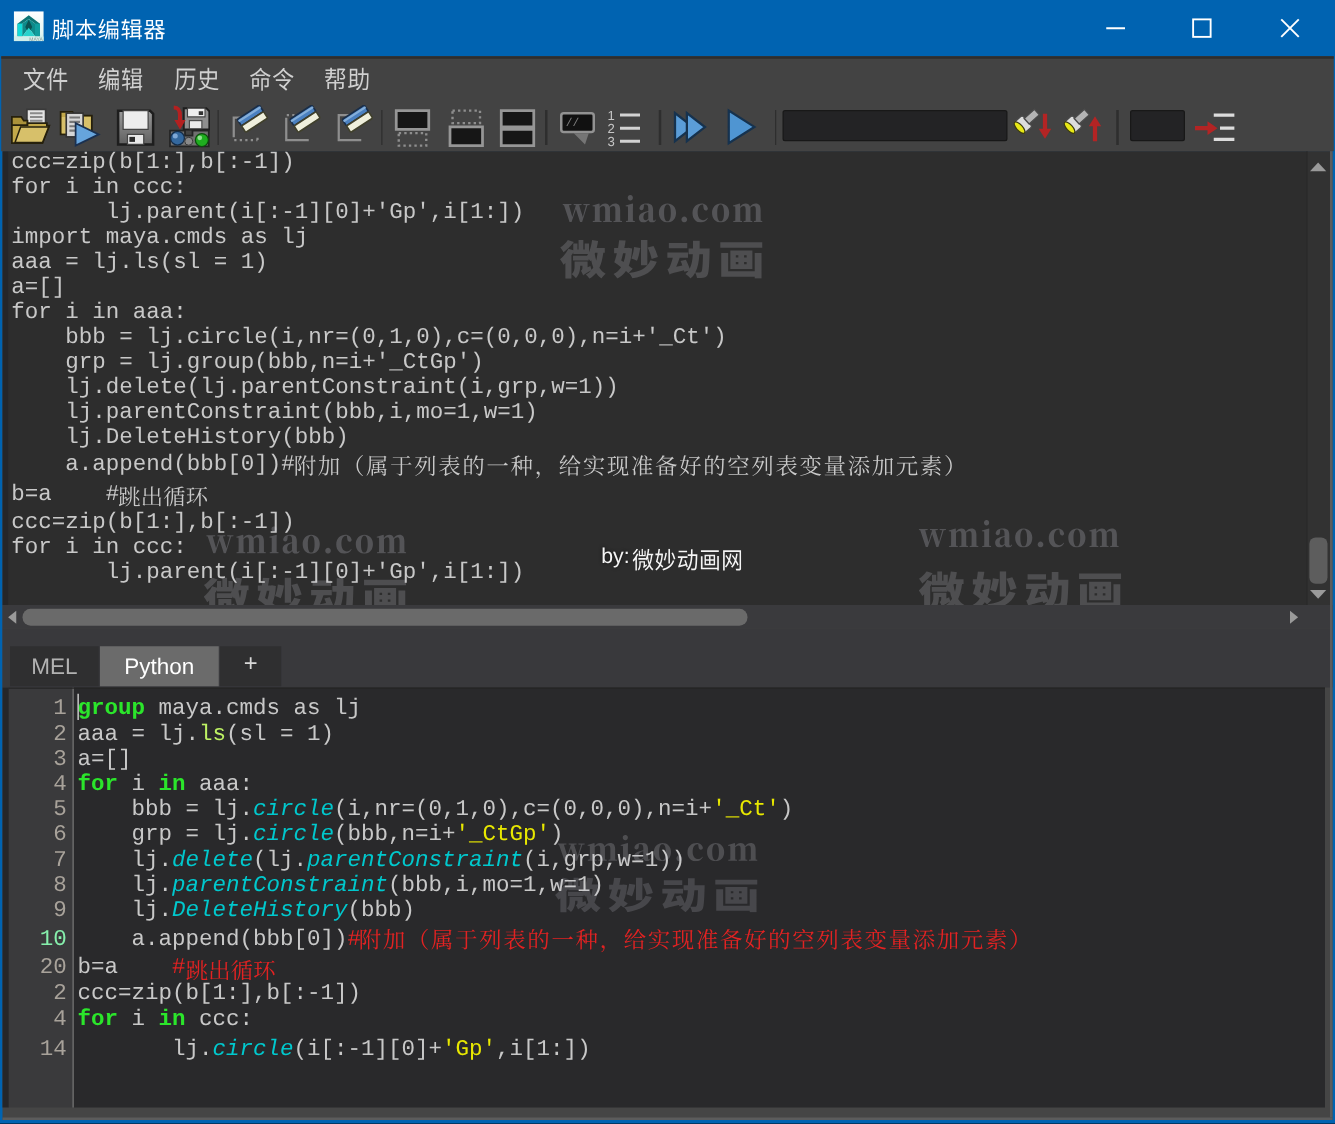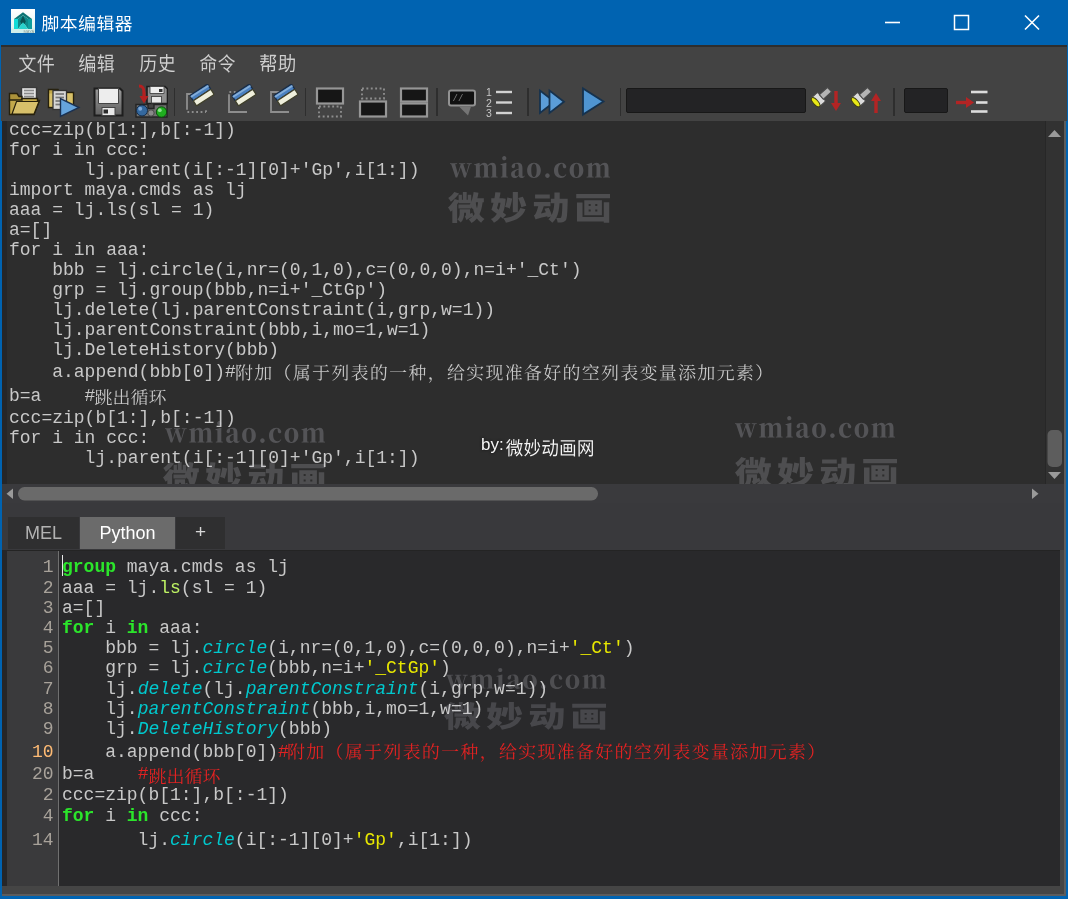--- a/index.html
+++ b/index.html
@@ -341,21 +341,21 @@
 <div style="position:absolute;left:7px;top:550px;width:1053px;height:336px;overflow:hidden;z-index:5">
 <div class="ml" style="left:0px;top:7.4px;height:20px;line-height:20px;width:100%"><span style="position:absolute;left:0;width:46.5px;text-align:right;color:#a8a29a;display:inline-block">1</span><span style="position:absolute;left:55px;color:#c8c8c8"><span style="color:#2be52b;font-weight:bold">group</span> maya.cmds as lj</span></div>
 <div class="ml" style="left:0px;top:27.6px;height:20px;line-height:20px;width:100%"><span style="position:absolute;left:0;width:46.5px;text-align:right;color:#a8a29a;display:inline-block">2</span><span style="position:absolute;left:55px;color:#c8c8c8">aaa = lj.<span style="color:#bef264;">ls</span>(sl = 1)</span></div>
 <div class="ml" style="left:0px;top:47.8px;height:20px;line-height:20px;width:100%"><span style="position:absolute;left:0;width:46.5px;text-align:right;color:#a8a29a;display:inline-block">3</span><span style="position:absolute;left:55px;color:#c8c8c8">a=[]</span></div>
 <div class="ml" style="left:0px;top:68.0px;height:20px;line-height:20px;width:100%"><span style="position:absolute;left:0;width:46.5px;text-align:right;color:#a8a29a;display:inline-block">4</span><span style="position:absolute;left:55px;color:#c8c8c8"><span style="color:#2be52b;font-weight:bold">for</span> i <span style="color:#2be52b;font-weight:bold">in</span> aaa:</span></div>
 <div class="ml" style="left:0px;top:88.2px;height:20px;line-height:20px;width:100%"><span style="position:absolute;left:0;width:46.5px;text-align:right;color:#a8a29a;display:inline-block">5</span><span style="position:absolute;left:55px;color:#c8c8c8">    bbb = lj.<span style="color:#00c8cd;font-style:italic">circle</span>(i,nr=(0,1,0),c=(0,0,0),n=i+<span style="color:#e8e800">'_Ct'</span>)</span></div>
 <div class="ml" style="left:0px;top:108.4px;height:20px;line-height:20px;width:100%"><span style="position:absolute;left:0;width:46.5px;text-align:right;color:#a8a29a;display:inline-block">6</span><span style="position:absolute;left:55px;color:#c8c8c8">    grp = lj.<span style="color:#00c8cd;font-style:italic">circle</span>(bbb,n=i+<span style="color:#e8e800">'_CtGp'</span>)</span></div>
 <div class="ml" style="left:0px;top:128.6px;height:20px;line-height:20px;width:100%"><span style="position:absolute;left:0;width:46.5px;text-align:right;color:#a8a29a;display:inline-block">7</span><span style="position:absolute;left:55px;color:#c8c8c8">    lj.<span style="color:#00c8cd;font-style:italic">delete</span>(lj.<span style="color:#00c8cd;font-style:italic">parentConstraint</span>(i,grp,w=1))</span></div>
 <div class="ml" style="left:0px;top:148.8px;height:20px;line-height:20px;width:100%"><span style="position:absolute;left:0;width:46.5px;text-align:right;color:#a8a29a;display:inline-block">8</span><span style="position:absolute;left:55px;color:#c8c8c8">    lj.<span style="color:#00c8cd;font-style:italic">parentConstraint</span>(bbb,i,mo=1,w=1)</span></div>
 <div class="ml" style="left:0px;top:169.0px;height:20px;line-height:20px;width:100%"><span style="position:absolute;left:0;width:46.5px;text-align:right;color:#a8a29a;display:inline-block">9</span><span style="position:absolute;left:55px;color:#c8c8c8">    lj.<span style="color:#00c8cd;font-style:italic">DeleteHistory</span>(bbb)</span></div>
-<div class="ml" style="left:0px;top:191.0px;height:22px;line-height:22px;width:100%"><span style="position:absolute;left:0;width:46.5px;text-align:right;color:#fdba74;display:inline-block">10</span><span style="position:absolute;left:55px;color:#c8c8c8">    a.append(bbb[0])<span style="color:#e22222">#</span></span></div>
+<div class="ml" style="left:0px;top:191.0px;height:22px;line-height:22px;width:100%"><span style="position:absolute;left:0;width:46.5px;text-align:right;color:#86efac;display:inline-block">10</span><span style="position:absolute;left:55px;color:#c8c8c8">    a.append(bbb[0])<span style="color:#e22222">#</span></span></div>
 <div class="ml" style="left:0px;top:213.0px;height:22px;line-height:22px;width:100%"><span style="position:absolute;left:0;width:46.5px;text-align:right;color:#a8a29a;display:inline-block">20</span><span style="position:absolute;left:55px;color:#c8c8c8">b=a    <span style="color:#e22222">#</span></span></div>
 <div class="ml" style="left:0px;top:234.5px;height:20px;line-height:20px;width:100%"><span style="position:absolute;left:0;width:46.5px;text-align:right;color:#a8a29a;display:inline-block">2</span><span style="position:absolute;left:55px;color:#c8c8c8">ccc=zip(b[1:],b[:-1])</span></div>
 <div class="ml" style="left:0px;top:255.5px;height:20px;line-height:20px;width:100%"><span style="position:absolute;left:0;width:46.5px;text-align:right;color:#a8a29a;display:inline-block">4</span><span style="position:absolute;left:55px;color:#c8c8c8"><span style="color:#2be52b;font-weight:bold">for</span> i <span style="color:#2be52b;font-weight:bold">in</span> ccc:</span></div>
 <div class="ml" style="left:0px;top:280px;height:20px;line-height:20px;width:100%"><span style="position:absolute;left:0;width:46.5px;text-align:right;color:#a8a29a;display:inline-block">14</span><span style="position:absolute;left:55px;color:#c8c8c8">       lj.<span style="color:#00c8cd;font-style:italic">circle</span>(i[:-1][0]+<span style="color:#e8e800">'Gp'</span>,i[1:])</span></div>
 <div style="position:absolute;left:281px;top:193.3px;z-index:6;line-height:0"><svg width="525.9" height="18.8" viewBox="0 0 525.94 18.83" fill="#e22222" opacity="1.0" style="">
           <path transform="translate(-1.44,15.30) scale(0.018000,-0.018000)" d="M553 453 541 446C579 393 628 308 637 244C701 189 758 330 553 453ZM521 590 529 561H779V33C779 18 774 12 755 12C735 12 633 20 633 20V4C678 -2 703 -11 718 -24C731 -36 737 -56 739 -78C834 -68 842 -31 842 25V561H953C966 561 975 566 978 576C952 605 908 646 908 646L869 590H842V784C867 787 877 797 880 812L779 823V590ZM485 836C458 711 395 530 309 411L322 400C354 431 384 467 410 505V-76H421C446 -76 470 -58 471 -52V511C489 514 498 520 502 529L440 552C489 633 526 718 550 786C576 784 584 791 588 802ZM80 786V-80H90C121 -80 142 -62 142 -57V757H258C236 679 201 565 178 505C242 431 264 358 264 288C264 250 256 230 239 221C233 216 226 215 215 215C202 215 169 215 149 215V200C170 197 188 191 196 184C203 175 207 154 207 133C300 137 332 181 331 273C331 349 297 432 203 508C244 566 301 679 332 739C355 740 369 742 377 751L298 828L255 786H154L80 818Z"></path>
           <path transform="translate(17.86,15.30) scale(0.018000,-0.018000)" d="M591 668V-54H603C632 -54 655 -37 655 -29V44H840V-41H849C873 -41 904 -23 905 -16V624C927 628 945 636 952 645L867 712L829 668H660L591 701ZM840 73H655V638H840ZM217 835C217 766 217 695 215 622H51L60 592H215C206 363 172 128 27 -61L43 -76C229 111 270 360 280 592H424C417 276 402 73 365 38C355 28 347 25 327 25C305 25 238 32 197 36L196 18C235 12 274 1 289 -10C301 -21 305 -39 305 -60C349 -60 389 -46 417 -14C462 39 482 239 490 583C511 586 524 591 531 600L453 665L415 622H282C284 682 284 740 285 796C310 800 318 810 321 824Z"></path>
           <path transform="translate(37.16,15.30) scale(0.018000,-0.018000)" d="M937 828 920 848C785 762 651 621 651 380C651 139 785 -2 920 -88L937 -68C821 26 717 170 717 380C717 590 821 734 937 828Z"></path>
           <path transform="translate(56.46,15.30) scale(0.018000,-0.018000)" d="M811 754V637H218V754ZM154 782V520C154 320 139 108 25 -62L40 -73C204 95 218 337 218 521V608H811V566H821C842 566 874 580 875 586V742C894 745 910 754 917 761L837 821L801 782H231L154 816ZM744 587C637 562 441 533 285 522L289 502C365 502 447 505 525 510V437H367L299 468V246H308C333 246 361 260 361 265V290H525V211H317L249 242V-77H259C285 -77 312 -63 312 -57V182H525V100C447 97 381 95 342 96L374 20C384 22 392 28 398 40C532 58 634 74 711 88C725 68 735 48 739 30C792 -10 837 102 663 161L652 153C667 141 682 125 696 107L587 102V182H818V10C818 -2 813 -8 797 -8C777 -8 695 -2 695 -2V-18C733 -22 754 -30 766 -39C778 -48 783 -64 785 -81C870 -73 880 -43 880 4V169C900 172 916 182 922 189L839 249L808 211H587V290H756V258H765C786 258 818 271 819 277V400C836 403 850 411 856 418L781 474L747 437H587V514C650 519 709 525 758 531C779 521 795 520 805 528ZM525 319H361V409H525ZM587 319V409H756V319Z"></path>
           <path transform="translate(75.76,15.30) scale(0.018000,-0.018000)" d="M118 752 126 723H470V454H43L52 425H470V29C470 12 464 5 442 5C416 5 286 15 286 15V0C343 -7 373 -16 393 -28C408 -39 417 -57 418 -78C524 -69 537 -27 537 26V425H929C944 425 954 430 957 440C919 474 858 520 858 520L806 454H537V723H862C876 723 885 728 888 739C851 771 792 817 792 817L740 752Z"></path>

